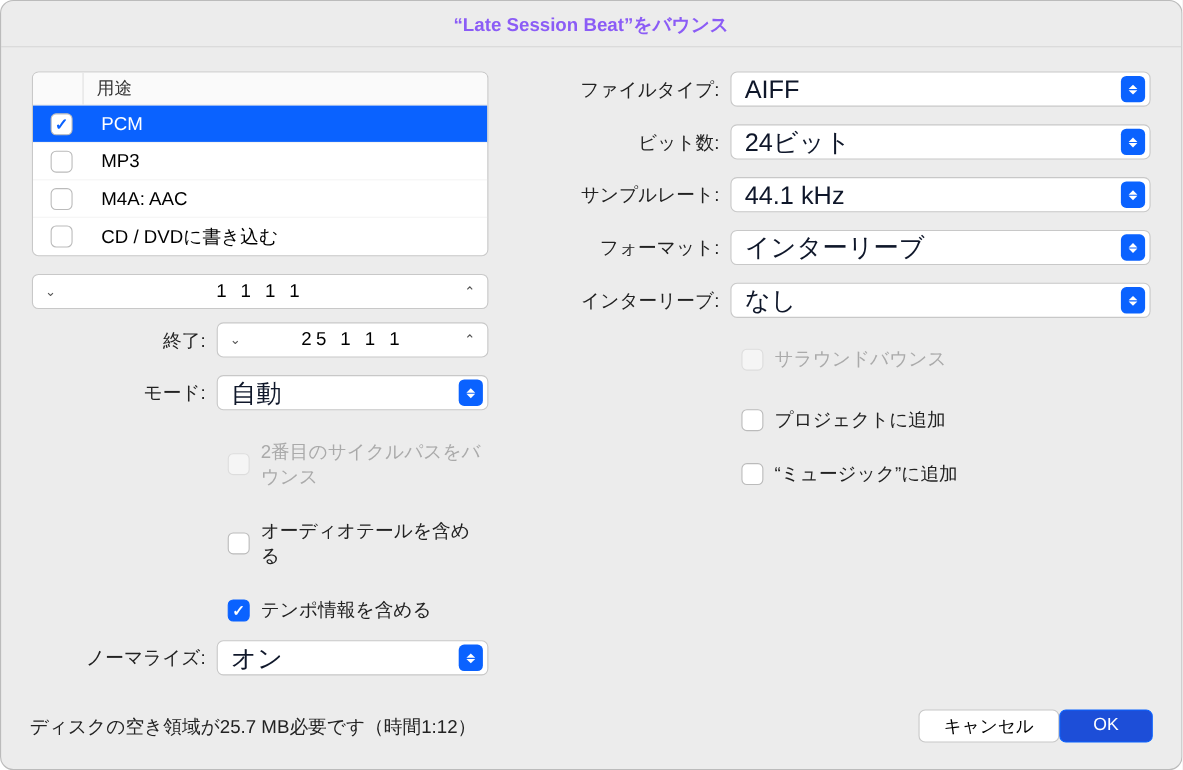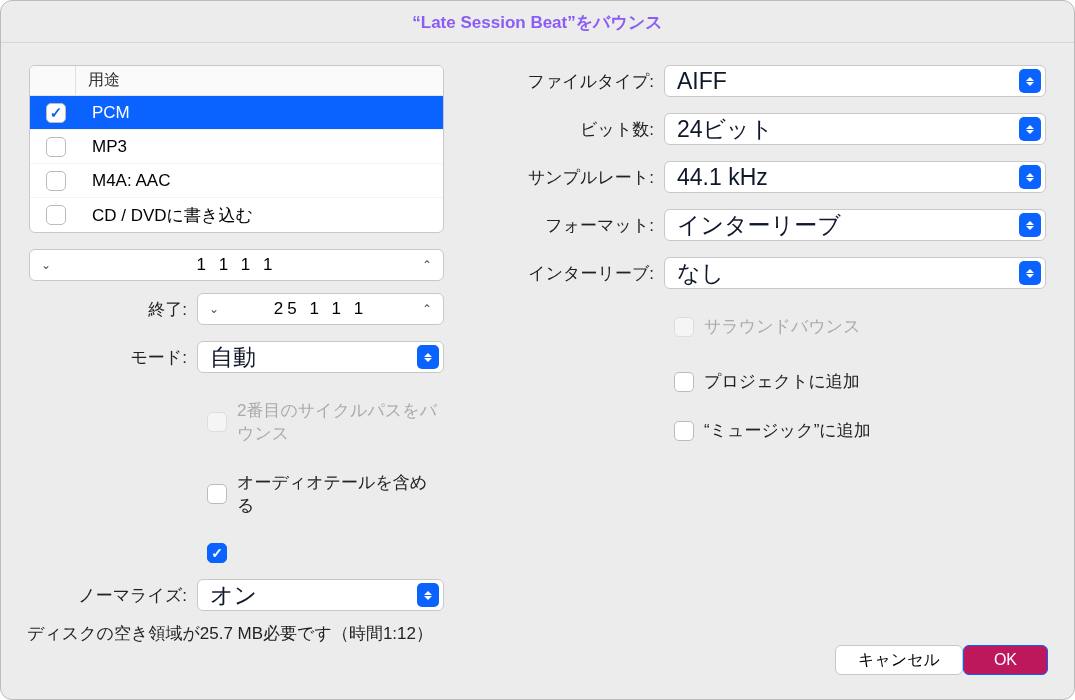--- a/index.html
+++ b/index.html
@@ -227,41 +227,41 @@
     }
     .cb-label {
       font-size: 17px;
       color: #222;
     }
     .cb-label.disabled {
       color: #aaa;
     }
     .footer {
       display: flex;
+      align-items: center;
       padding: 0 26px 24px 26px;
       margin-top: auto;
-      flex-direction: column;
     }
     .status-text {
       font-size: 17px;
       color: #222;
     }
     .btn {
       height: 30px;
       padding: 0 22px;
       border-radius: 6px;
       font-size: 16px;
       border: 1px solid #c8c8c8;
       background: #fff;
       display: flex;
       align-items: center;
       cursor: default;
     }
     .btn.primary {
-      background: #be185d;
+      background: #1d4ed8;
       color: #fff;
       border-color: #0a62ff;
       padding: 0 30px;
     }
     .footer-buttons {
       margin-left: auto;
       display: flex;
     }
     .spacer {
       height: 6px;
@@ -329,20 +329,21 @@
         <span class="cb-label disabled">2番目のサイクルパスをバウンス</span>
       </div>
 
       <div class="checkbox-row">
         <div class="cb"></div>
         <span class="cb-label">オーディオテールを含める</span>
       </div>
 
       <div class="checkbox-row">
         <div class="cb checked"></div>
+        <span class="cb-label">テンポ情報を含める</span>
       </div>
 
       <div class="form-row">
         <div class="form-label">ノーマライズ:</div>
         <div class="select-field">
           <span class="sel-text">オン</span>
           <span class="select-caret"></span>
         </div>
       </div>
     </div>

